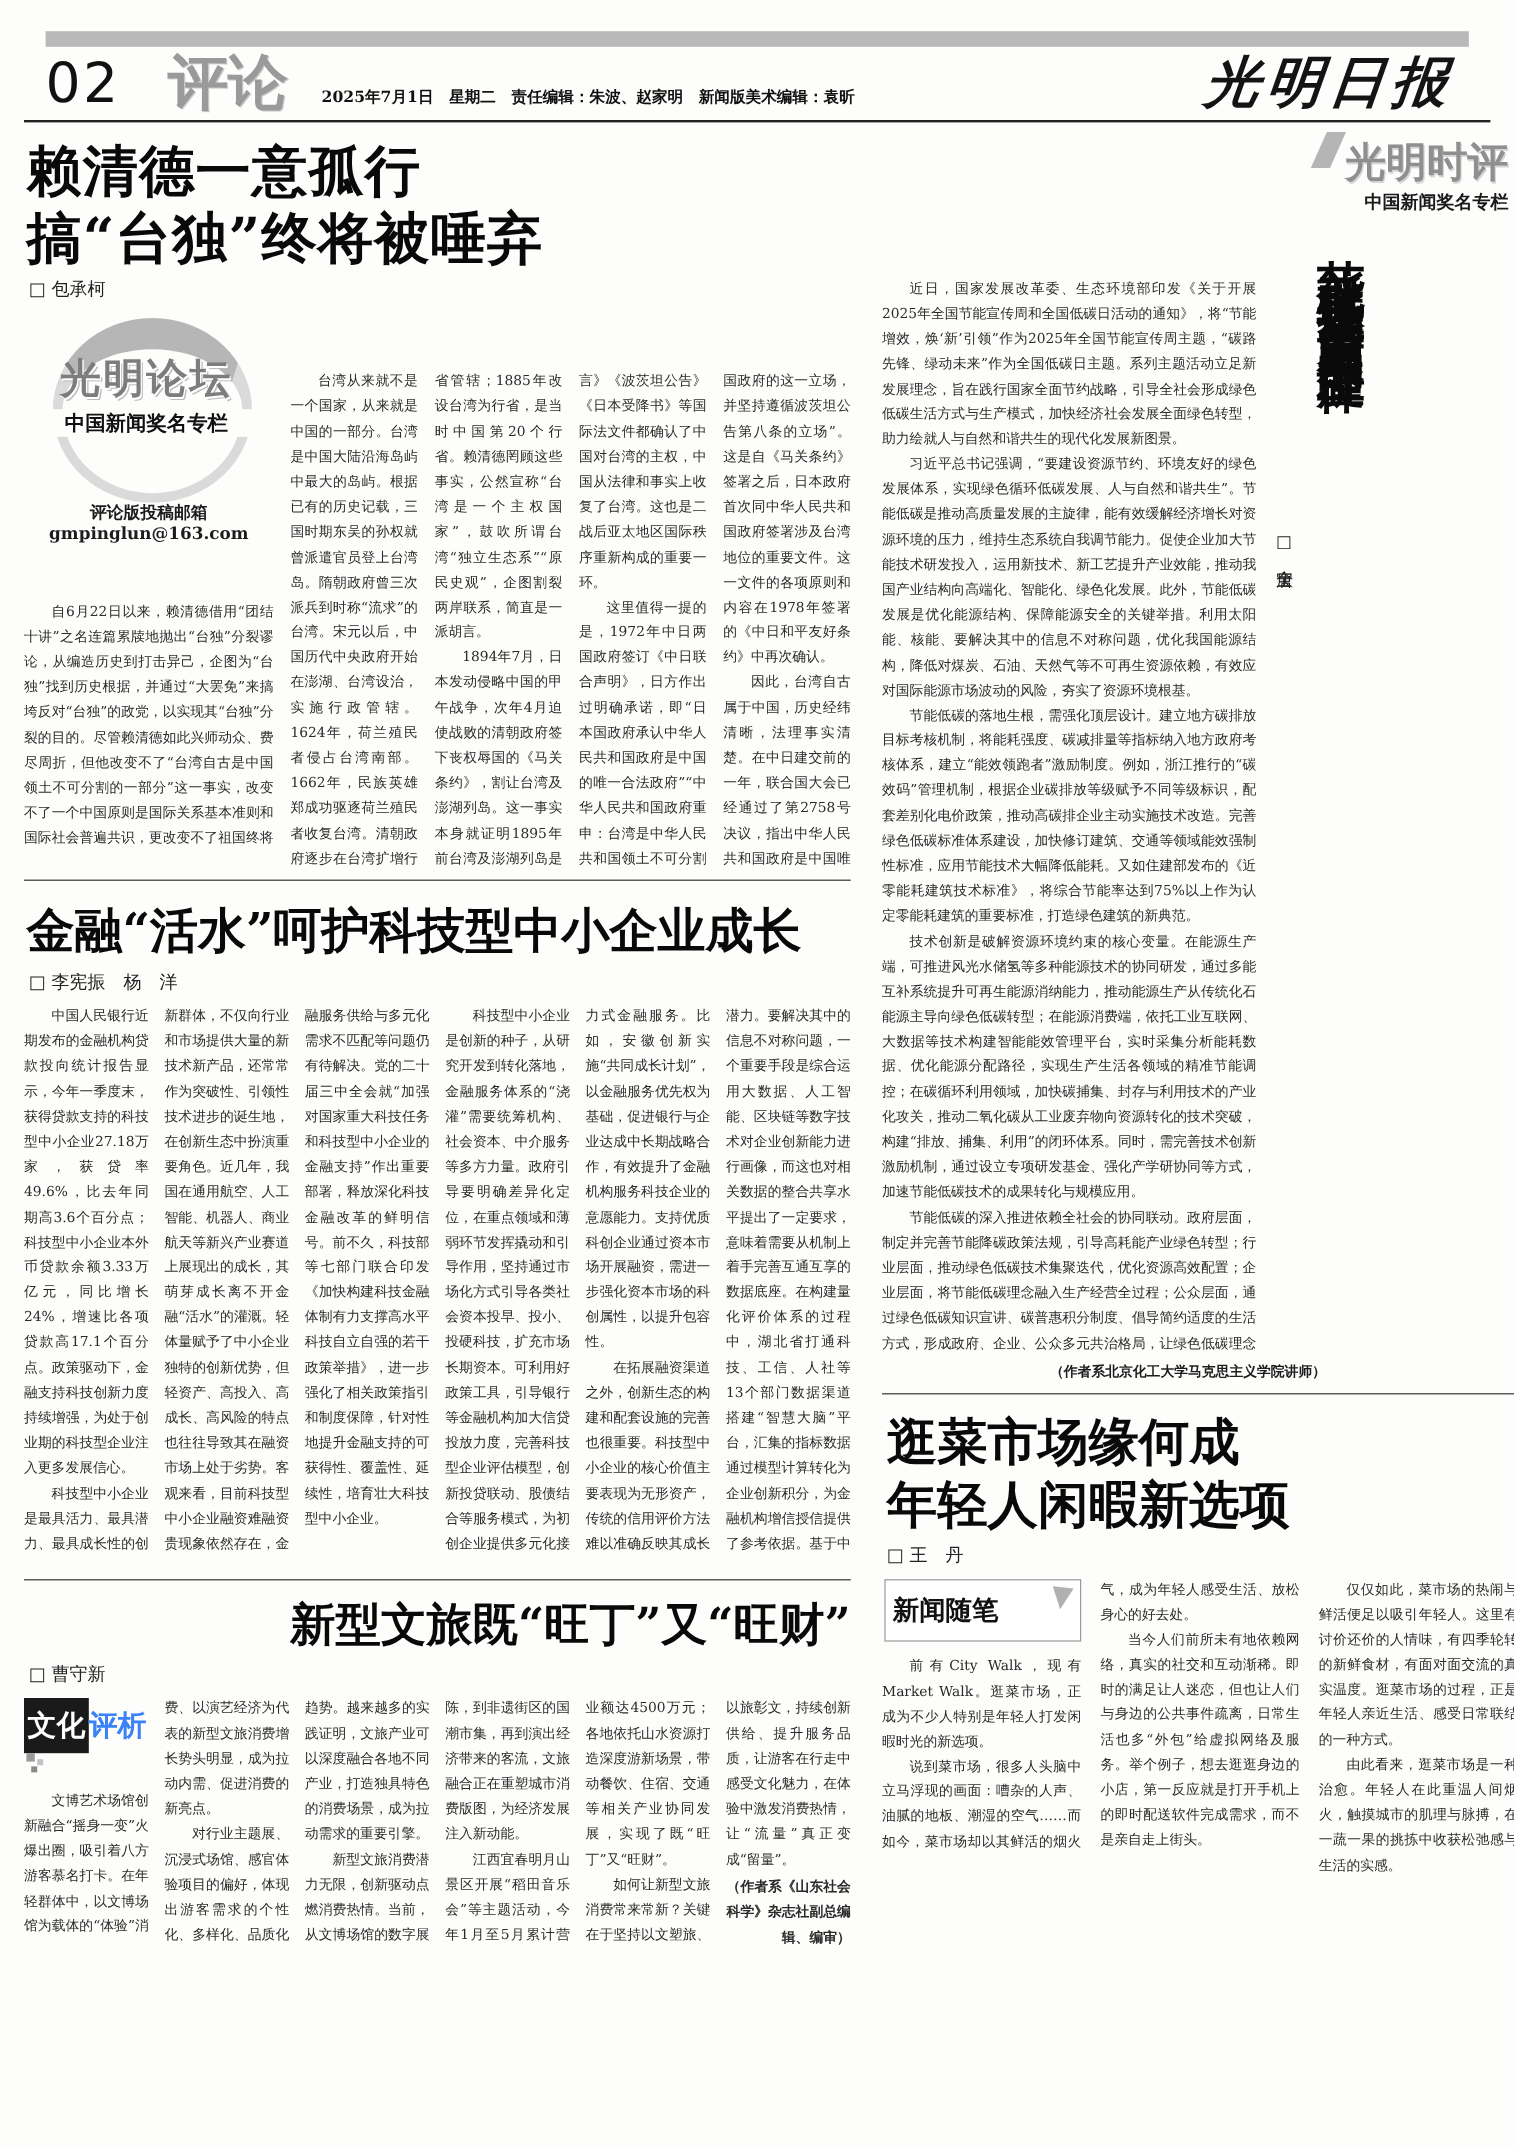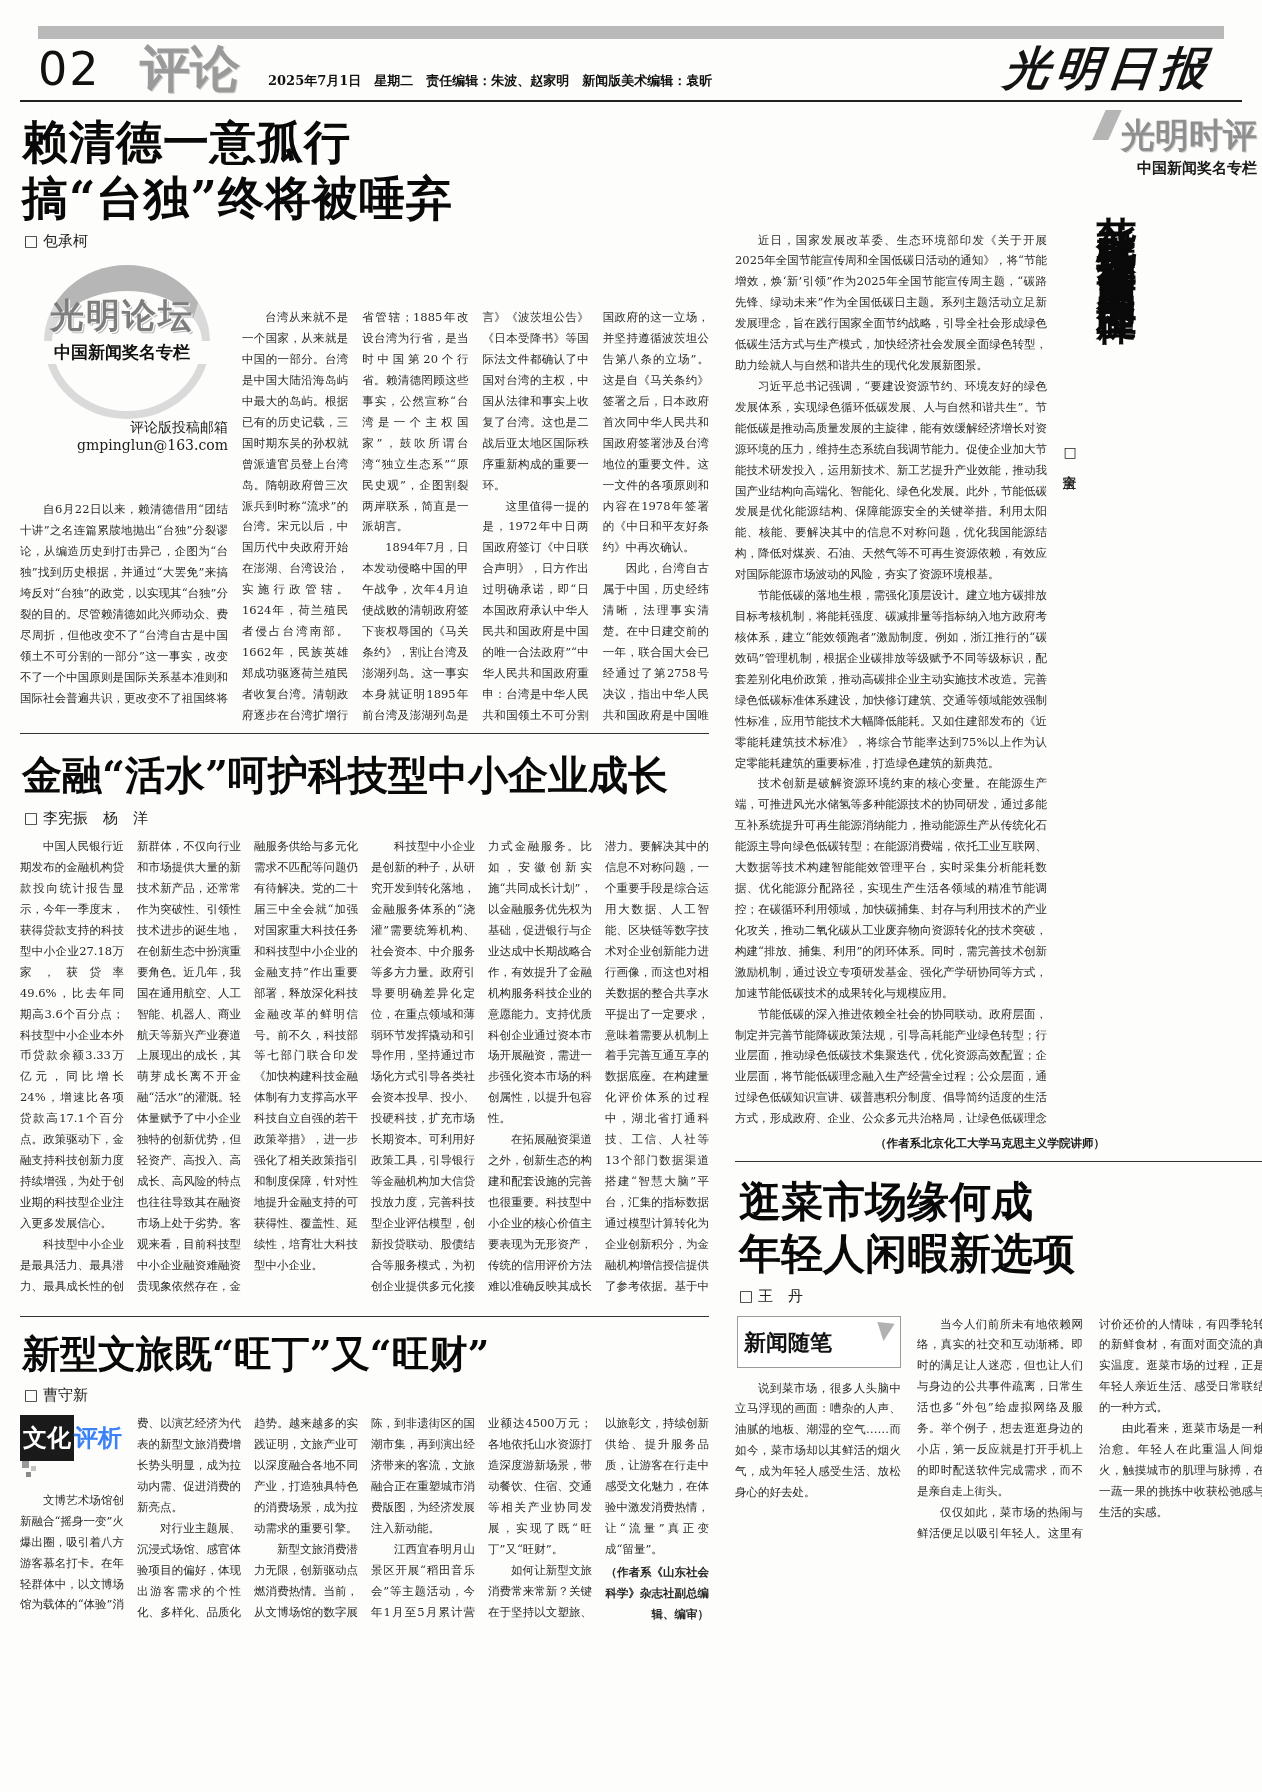--- a/index.html
+++ b/index.html
@@ -31,29 +31,29 @@
   
   #a1-head{font-size:46px;line-height:1.22;letter-spacing:1px;margin:8px 0 0 2px;}
   #a1-bodywrap{display:flex;margin-top:10px;height:462px;overflow:hidden;}
   #a1-col1{width:208px;margin-right:14px;}
   #forumbox{position:relative;width:204px;height:140px;text-align:center;margin:4px 0 10px 0;}
   #forum-globe{position:absolute;left:24px;top:0;width:150px;height:120px;border-radius:50%;
                border:8px solid #cfcfcf;border-top:26px solid #9f9f9f;opacity:.75;}
   #forum-title{position:relative;top:28px;font-size:34px;font-weight:bold;color:#7d7d7d;
                text-shadow:1px 1px 0 #fff,2px 2px 0 #bbb;letter-spacing:2px;}
   #forum-sub{position:relative;top:30px;font-size:17px;font-weight:bold;color:#111;background:#fdfdfb;}
-  .mailbox{text-align:right;font-weight:normal;margin:14px 0 12px 0;}
+  .mailbox{text-align:center;font-weight:bold;margin:14px 0 12px 0;}
   .mailbox div{font-size:14px;}
   #a1-col1 .body-text{height:212px;overflow:hidden;}
   #a1-cols{flex:1;column-count:4;column-gap:14px;height:100%;overflow:hidden;}
   
   #a2-head{font-size:40px;margin:14px 0 0 2px;letter-spacing:0;}
   #a2-body{column-count:6;column-gap:13px;height:470px;overflow:hidden;margin-top:8px;}
   
-  #a3-head{font-size:38px;margin:12px 0 0 2px;}
+  #a3-head{font-size:38px;margin:12px 0 0 2px;text-align:right;}
   #a3-body{column-count:6;column-gap:13px;height:332px;overflow:hidden;margin-top:8px;}
   #cultbadge{width:104px;margin:2px 0 8px 0;break-inside:avoid;}
   #cult-black{display:inline-block;background:#1a1a1a;color:#fff;font-weight:bold;font-size:24px;padding:1px 3px;}
   #cult-rest{display:inline-block;color:#3b82f6;font-weight:bold;font-size:24px;}
   .mosaic{display:inline-block;vertical-align:top;width:16px;height:16px;margin-left:2px;
           background:
             linear-gradient(#9a9a9a,#9a9a9a) 0 0/7px 7px no-repeat,
             linear-gradient(#c2c2c2,#c2c2c2) 9px 5px/5px 5px no-repeat,
             linear-gradient(#8a8a8a,#8a8a8a) 4px 11px/5px 5px no-repeat;}
   
@@ -186,20 +186,21 @@
         <div id="mk-head" class="headline">
           <div>逛菜市场缘何成</div>
           <div>年轻人闲暇新选项</div>
         </div>
         <div class="byline">□ 王　丹</div>
         <div id="mk-body" class="body-text">
           <div id="notebadge">
             <span>新闻随笔</span>
             <span id="plane"></span>
           </div>
+        <p>前有City Walk，现有Market Walk。逛菜市场，正成为不少人特别是年轻人打发闲暇时光的新选项。</p>
             <p>说到菜市场，很多人头脑中立马浮现的画面：嘈杂的人声、油腻的地板、潮湿的空气……而如今，菜市场却以其鲜活的烟火气，成为年轻人感受生活、放松身心的好去处。</p>
             <p>当今人们前所未有地依赖网络，真实的社交和互动渐稀。即时的满足让人迷恋，但也让人们与身边的公共事件疏离，日常生活也多“外包”给虚拟网络及服务。举个例子，想去逛逛身边的小店，第一反应就是打开手机上的即时配送软件完成需求，而不是亲自走上街头。</p>
             <p>仅仅如此，菜市场的热闹与鲜活便足以吸引年轻人。这里有讨价还价的人情味，有四季轮转的新鲜食材，有面对面交流的真实温度。逛菜市场的过程，正是年轻人亲近生活、感受日常联结的一种方式。</p>
             <p>由此看来，逛菜市场是一种治愈。年轻人在此重温人间烟火，触摸城市的肌理与脉搏，在一蔬一果的挑拣中收获松弛感与生活的实感。</p>
           </div>
       </div>
     </div>
   </div>
 </div>
 

